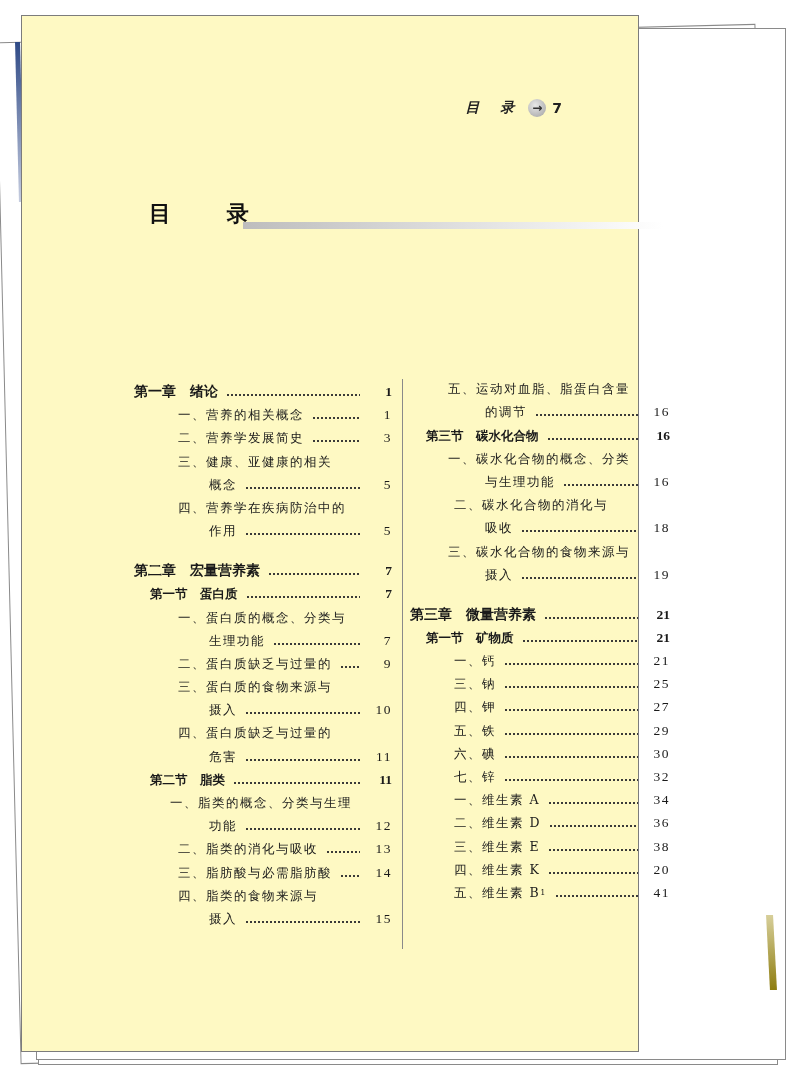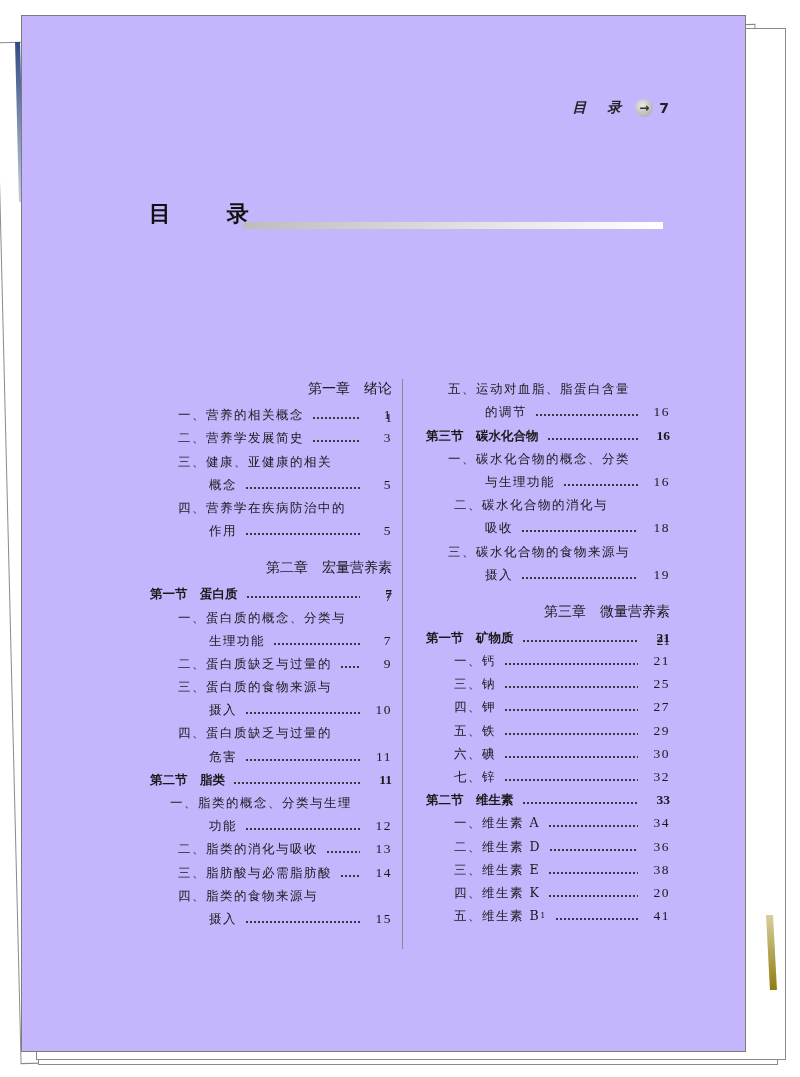--- a/index.html
+++ b/index.html
@@ -8,22 +8,22 @@
     font-family: "DejaVu Serif", "Liberation Serif", serif; color:#1a1a1a;
   }
   .sheet { position:absolute; background:#fff; border:1.5px solid #8a8a8a; box-sizing:border-box; }
   .sheet-back1 { left:8px; top:33px; width:760px; height:1022px; transform:rotate(-1.4deg); transform-origin:50% 50%; }
   .sheet-back2 { left:36px; top:28px; width:750px; height:1032px; }
   .sheet-back3 { left:38px; top:32px; width:740px; height:1033px; }
   .sheet-back4 { left:40px; top:36px; width:732px; height:1028px; }
   .stripe-blue { position:absolute; left:17px; top:42px; width:5px; height:160px; background:linear-gradient(to bottom,#2f4a86,#c6cde0); transform:rotate(-1.4deg); }
   .stripe-olive { position:absolute; left:768px; top:915px; width:7px; height:75px; background:linear-gradient(to bottom,#d7cf9a,#8e7d10); transform:skewX(3deg); }
   .page {
-    position:absolute; left:21px; top:15px; width:725px; height:1037px;
-    background:#c4b5fd; border:1.5px solid #7c7c7c; box-sizing:border-box;
+    position:absolute; left:21px; top:15px; width:618px; height:1037px;
+    background:#fef9c3; border:1.5px solid #7c7c7c; box-sizing:border-box;
   }
   .running-head {
     position:absolute; right:76px; top:83px; font-family:"DejaVu Sans","Liberation Sans",sans-serif;
     font-size:14px; font-weight:bold; font-style:italic; display:flex; align-items:center; gap:6px; color:#222;
   }
   .running-head .rh-title { letter-spacing:8px; }
   .running-head .arrow-badge {
     width:18px; height:18px; border-radius:50%; background:radial-gradient(circle at 40% 35%,#e8e8e8,#a0a0a0);
     display:flex; align-items:center; justify-content:center; font-style:normal; font-size:12px; color:#333;
   }
@@ -37,21 +37,21 @@
     background:linear-gradient(to right,#bdbdbd,#e5e5e5 60%,#ffffff);
   }
   .col { position:absolute; top:361px; }
   .col-left { left:112px; width:258px; }
   .col-right { left:388px; width:260px; }
   .divider { position:absolute; left:380px; top:363px; width:1px; height:570px; background:#8a8a8a; }
   .row { position:relative; display:flex; align-items:flex-end; height:23.2px; font-size:12.5px; line-height:23px; white-space:nowrap; }
   .row .label { flex:0 0 auto; }
   .row .dots { flex:1 1 auto; overflow:hidden; margin:0 6px 6px 8px; height:4px; background-image:radial-gradient(circle,#333 0.7px,transparent 0.9px); background-size:4px 4px; background-repeat:repeat-x; background-position:left center; }
   .row .pg { flex:0 0 26px; text-align:right; font-family:"Liberation Serif","DejaVu Serif",serif; font-size:13.5px; }
-  .row.chapter { font-family:"DejaVu Sans","Liberation Sans",sans-serif; font-weight:normal; font-size:14px; height:26px;flex-direction:column; }
+  .row.chapter { font-family:"DejaVu Sans","Liberation Sans",sans-serif; font-weight:bold; font-size:14px; height:26px; }
   .row.section { font-family:"DejaVu Sans","Liberation Sans",sans-serif; font-weight:bold; font-size:12.5px; padding-left:16px; }
   .row.item { padding-left:44px; letter-spacing:1.5px;justify-content:flex-end; }
   .row.cont { padding-left:75px; letter-spacing:1.5px; }
   .row.nodots .dots { visibility:hidden; }
   .gap { height:14px; }
   .sub { font-size:8px; vertical-align:-2px; }
 </style>
 </head>
 <body>
 
@@ -271,25 +271,20 @@
       <div class="row item">
         <span class="label">六、碘</span>
         <span class="dots"></span>
         <span class="pg">30</span>
       </div>
       <div class="row item">
         <span class="label">七、锌</span>
         <span class="dots"></span>
         <span class="pg">32</span>
       </div>
-      <div class="row section">
-        <span class="label">第二节　维生素</span>
-        <span class="dots"></span>
-        <span class="pg">33</span>
-      </div>
       <div class="row item">
         <span class="label">一、维生素 A</span>
         <span class="dots"></span>
         <span class="pg">34</span>
       </div>
       <div class="row item">
         <span class="label">二、维生素 D</span>
         <span class="dots"></span>
         <span class="pg">36</span>
       </div>

